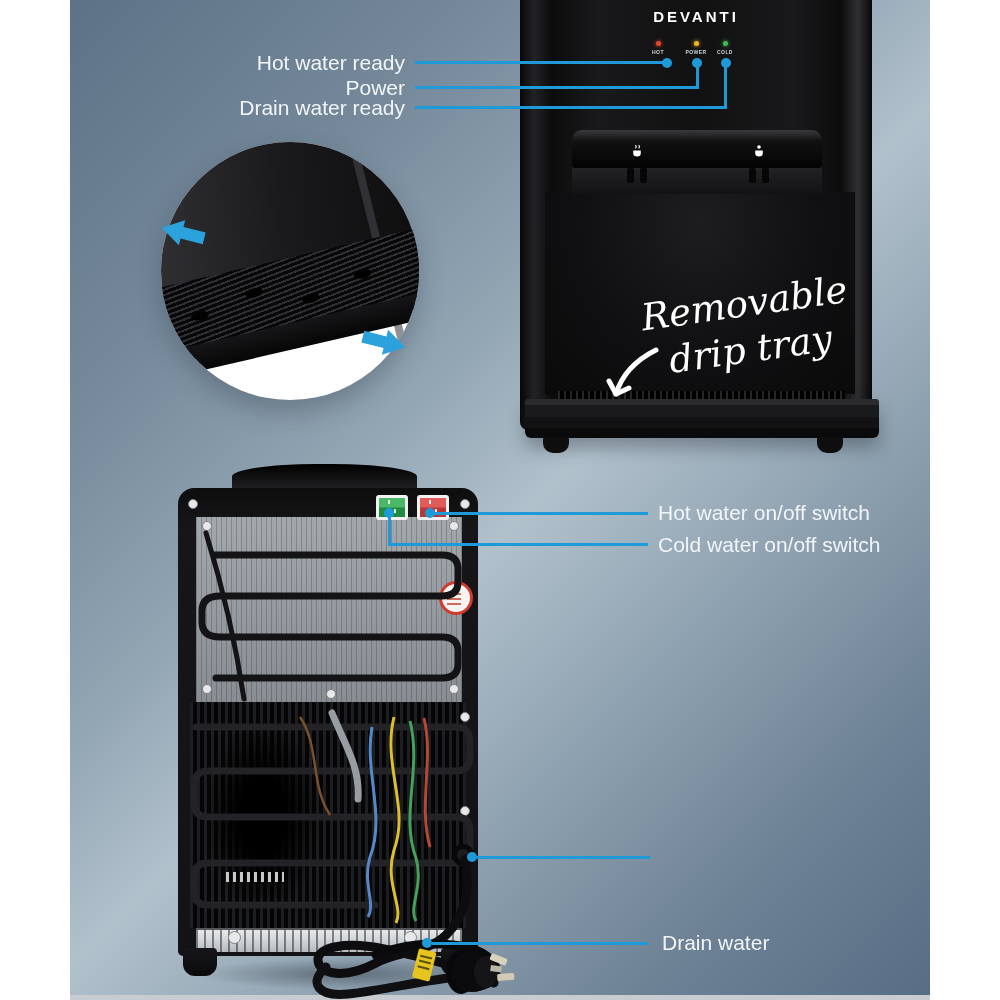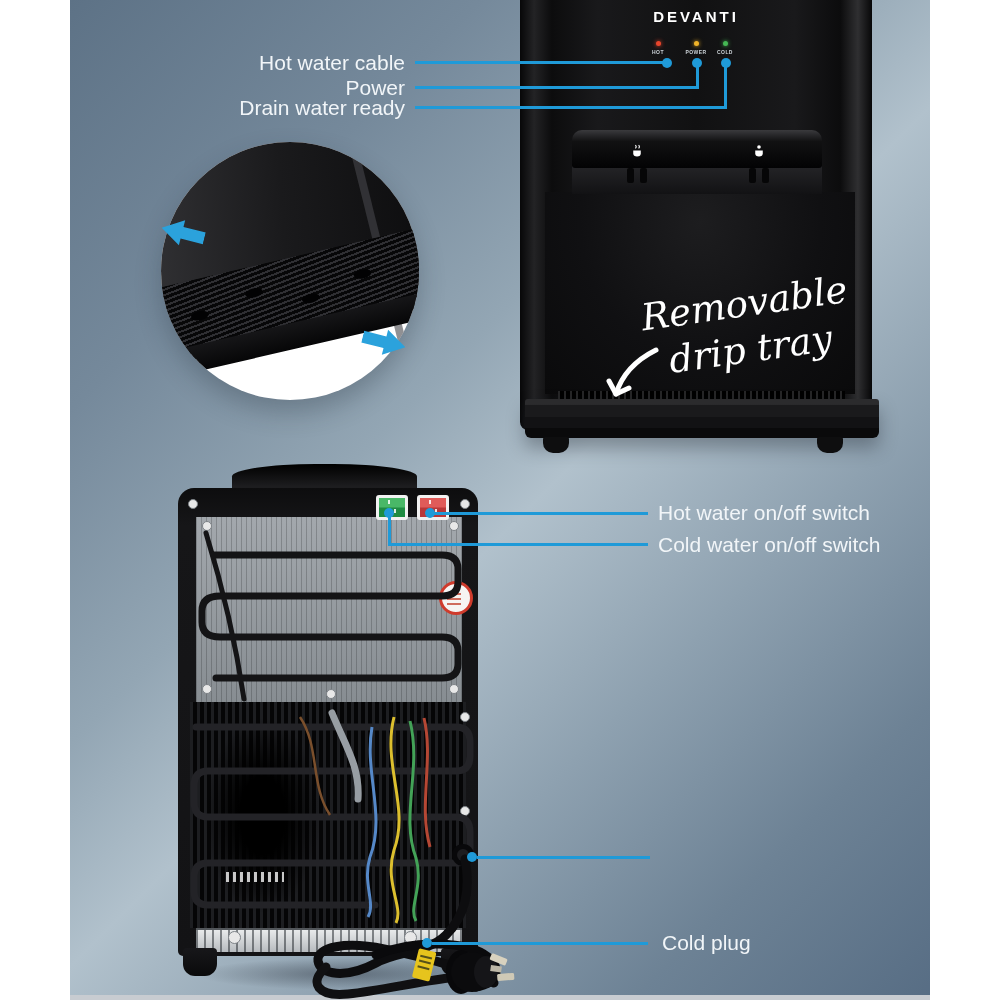--- a/index.html
+++ b/index.html
@@ -137,21 +137,21 @@
   </div>
   <svg class="abs" style="left:606px;top:346px;z-index:4;" width="56" height="56" viewBox="0 0 56 56">
     <path d="M 50 4 C 30 14 16 28 10 48" stroke="#fff" stroke-width="5" fill="none" stroke-linecap="round"></path>
     <path d="M 10 48 L 3 35 M 10 48 L 23 42" stroke="#fff" stroke-width="5" fill="none" stroke-linecap="round"></path>
   </svg>
   <div id="grille" class="abs"></div>
   <div id="front-base" class="abs"></div>
   <div class="abs ffoot" style="left:543px;"></div>
   <div class="abs ffoot" style="left:817px;"></div>
 
-  <div class="abs lbl r" style="right:595px;top:51px;">Hot water cable</div>
+  <div class="abs lbl r" style="right:595px;top:51px;">Hot water ready</div>
   <div class="abs lbl r" style="right:595px;top:76px;">Power</div>
   <div class="abs lbl r" style="right:595px;top:96px;">Drain water ready</div>
   <div class="abs cline" style="left:415px;top:61px;width:252px;height:3px;"></div>
   <div class="abs cline" style="left:415px;top:86px;width:282px;height:3px;"></div>
   <div class="abs cline" style="left:696px;top:62px;width:3px;height:27px;"></div>
   <div class="abs cline" style="left:415px;top:106px;width:311px;height:3px;"></div>
   <div class="abs cline" style="left:724px;top:62px;width:3px;height:47px;"></div>
   <div class="abs cdot" style="left:662px;top:58px;"></div>
   <div class="abs cdot" style="left:692px;top:58px;"></div>
   <div class="abs cdot" style="left:721px;top:58px;"></div>
@@ -247,17 +247,17 @@
   <div class="abs lbl" style="left:658px;top:533px;">Cold water on/off switch</div>
   <div class="abs cline" style="left:429px;top:512px;width:219px;height:3px;"></div>
   <div class="abs cline" style="left:388px;top:514px;width:3px;height:31px;"></div>
   <div class="abs cline" style="left:388px;top:543px;width:260px;height:3px;"></div>
   <div class="abs cdot" style="left:384px;top:508px;"></div>
   <div class="abs cdot" style="left:425px;top:508px;"></div>
 
   <div class="abs cline" style="left:477px;top:856px;width:173px;height:3px;"></div>
   <div class="abs cdot" style="left:467px;top:852px;"></div>
 
-  <div class="abs lbl" style="left:662px;top:931px;">Cold plug</div>
+  <div class="abs lbl" style="left:662px;top:931px;">Drain water</div>
   <div class="abs cline" style="left:432px;top:942px;width:216px;height:3px;"></div>
   <div class="abs cdot" style="left:422px;top:938px;"></div>
 
 </div>
 
 </body></html>

